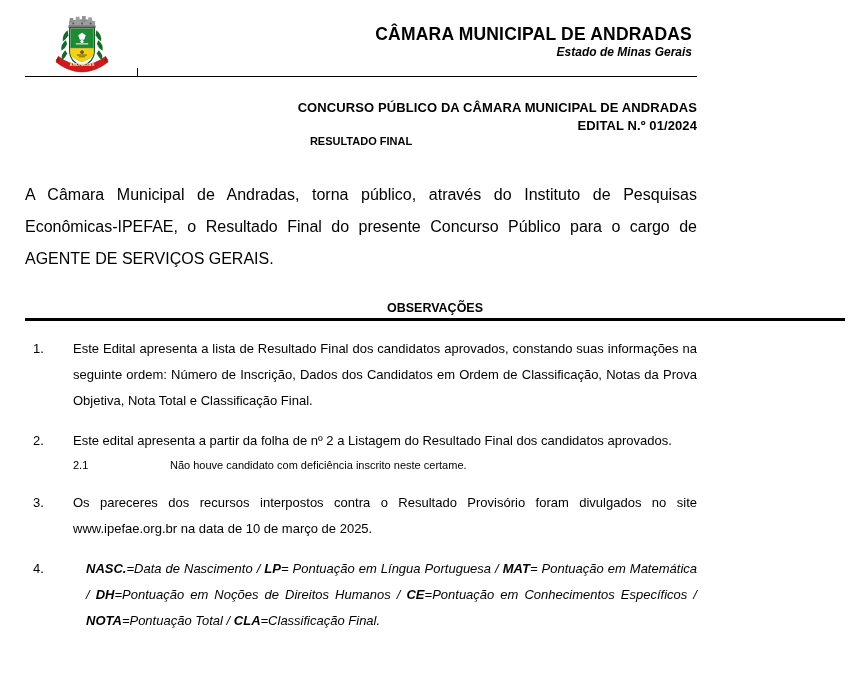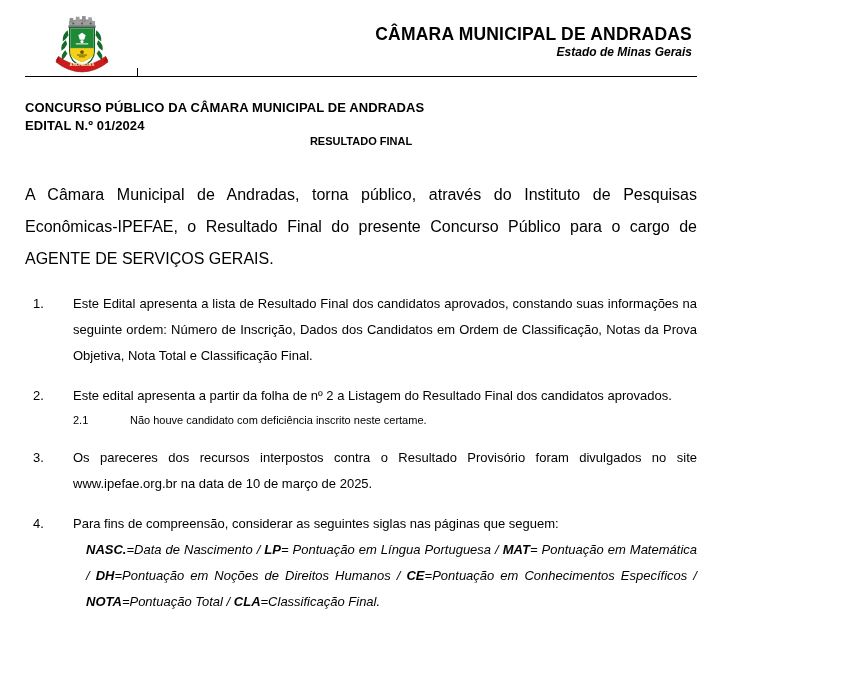--- a/index.html
+++ b/index.html
@@ -74,21 +74,21 @@
 
   
   .coat-of-arms {
     width: 62px;
     height: 62px;
     display: block;
   }
 
   
   .title-block {
-    text-align: left;
+    text-align: right;
     margin-top: 22px;
   }
   .title-line {
     font-size: 13px;
     font-weight: bold;
     line-height: 1.4;
     letter-spacing: 0.1px;
   }
   .result-title {
     text-align: center;
@@ -139,21 +139,21 @@
   }
   .sub-item {
     display: flex;
     font-size: 11px;
     line-height: 2.0;
   }
   .sub-num {
     width: 57px;
     flex: none;
   }
-  .sub-body { flex: 1; }
+  .sub-body { flex: 1; margin-left: 40px; }
 
   .item4-lead { display: block; }
   .abbrev-block {
     display: block;
     text-align: justify;
     font-style: italic;
     margin-left: 13px;
   }
   .abbrev-block b { font-style: italic; font-weight: bold; }
 </style>
@@ -219,20 +219,21 @@
 
   <div class="title-block">
     <div class="title-line">CONCURSO PÚBLICO DA CÂMARA MUNICIPAL DE ANDRADAS</div>
     <div class="title-line">EDITAL N.º 01/2024</div>
   </div>
 
   <div class="result-title">RESULTADO FINAL</div>
 
   <p class="intro">A Câmara Municipal de Andradas, torna público, através do Instituto de Pesquisas Econômicas-IPEFAE, o Resultado Final do presente Concurso Público para o cargo de AGENTE DE SERVIÇOS GERAIS.</p>
 
+  <div class="obs-header">OBSERVAÇÕES</div>
 
   <div class="items">
 
     <div class="item">
       <div class="item-num">1.</div>
       <div class="item-body">Este Edital apresenta a lista de Resultado Final dos candidatos aprovados, constando suas informações na seguinte ordem: Número de Inscrição, Dados dos Candidatos em Ordem de Classificação, Notas da Prova Objetiva, Nota Total e Classificação Final.</div>
     </div>
 
     <div class="item">
       <div class="item-num">2.</div>
@@ -246,19 +247,18 @@
     </div>
 
     <div class="item">
       <div class="item-num">3.</div>
       <div class="item-body">Os pareceres dos recursos interpostos contra o Resultado Provisório foram divulgados no site www.ipefae.org.br na data de 10 de março de 2025.</div>
     </div>
 
     <div class="item">
       <div class="item-num">4.</div>
       <div class="item-body">
-        <span class="item4-lead">Para fins de compreensão, considerar as seguintes siglas nas páginas que seguem:</span>
         <span class="abbrev-block" id="abbrev-block"><b>NASC.</b><span>=Data de Nascimento</span><span> / </span><b>LP</b><span>= Pontuação em Língua Portuguesa</span><span> / </span><b>MAT</b><span>= Pontuação em Matemática</span><span> / </span><b>DH</b><span>=Pontuação em Noções de Direitos Humanos</span><span> / </span><b>CE</b><span>=Pontuação em Conhecimentos Específicos</span><span> / </span><b>NOTA</b><span>=Pontuação Total</span><span> / </span><b>CLA</b><span>=Classificação Final.</span></span>
       </div>
     </div>
 
   </div>
 </div>
 
 </body></html>

